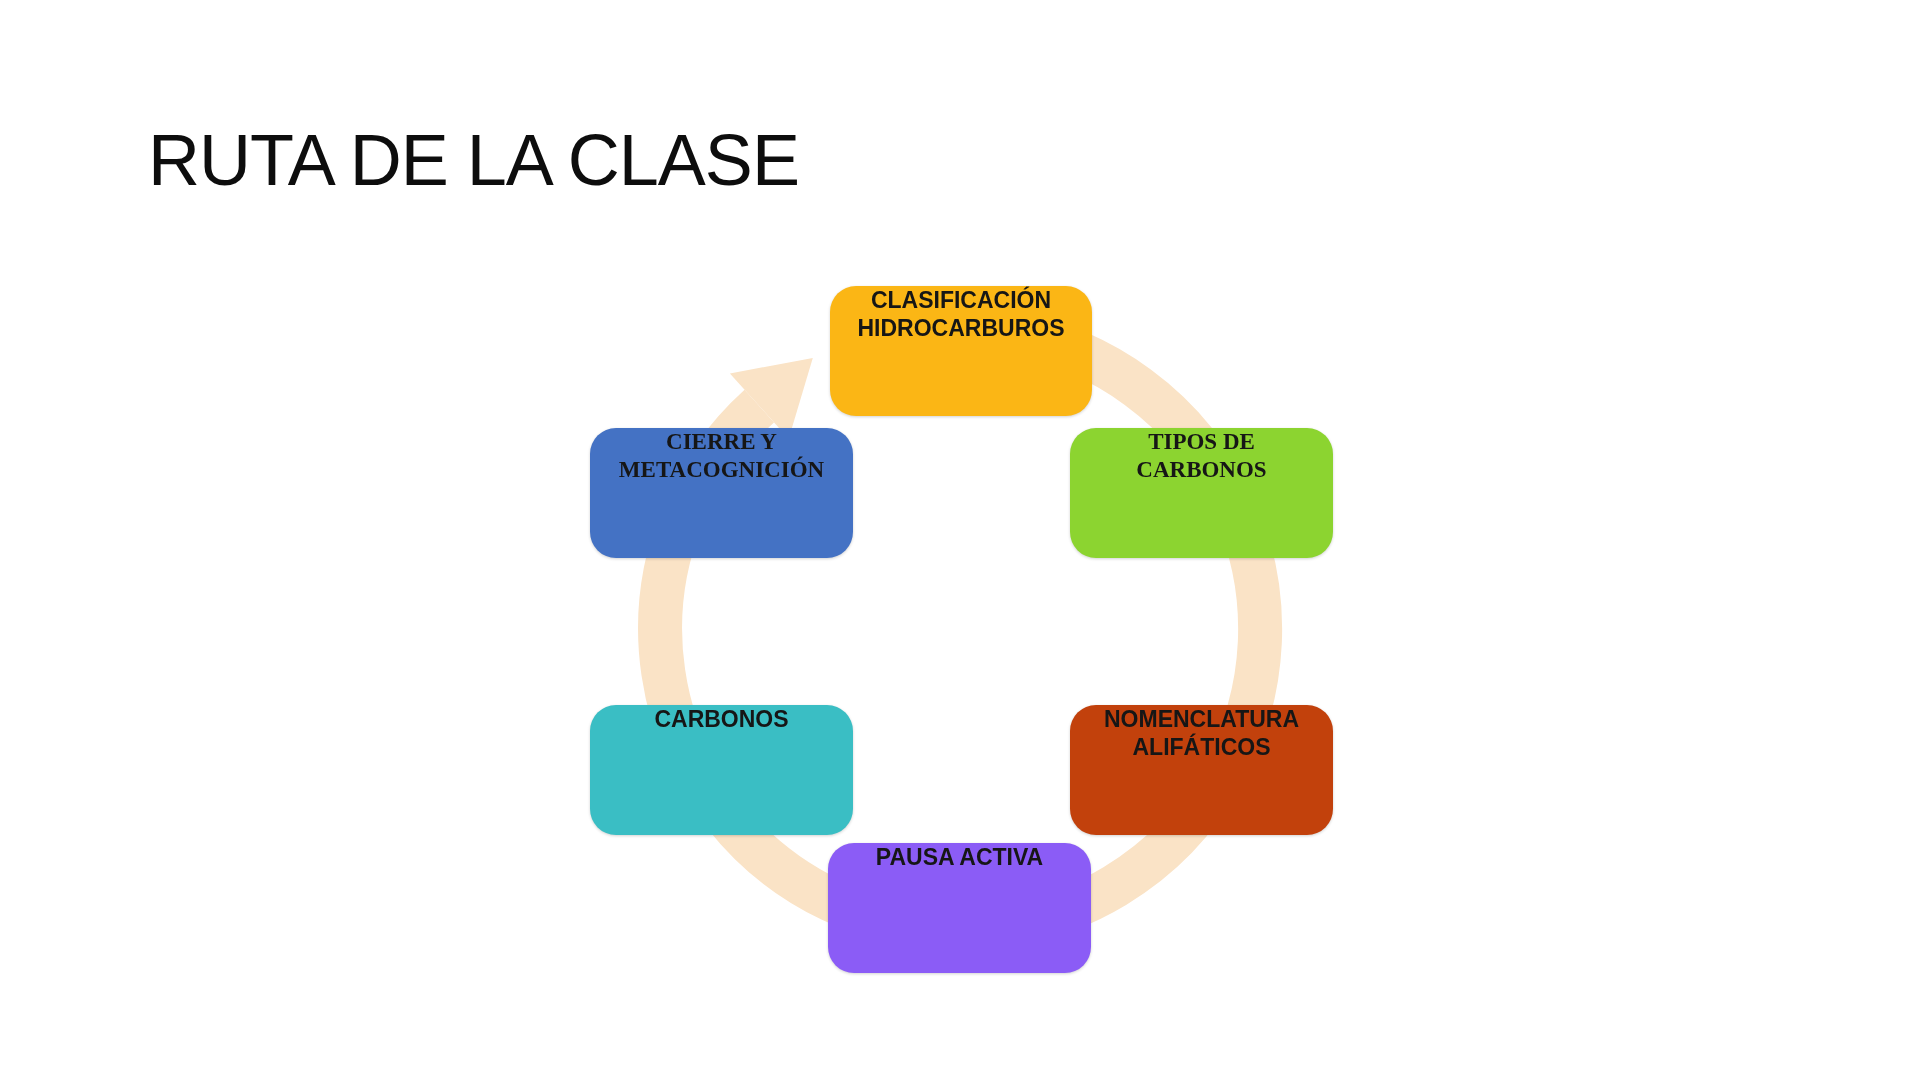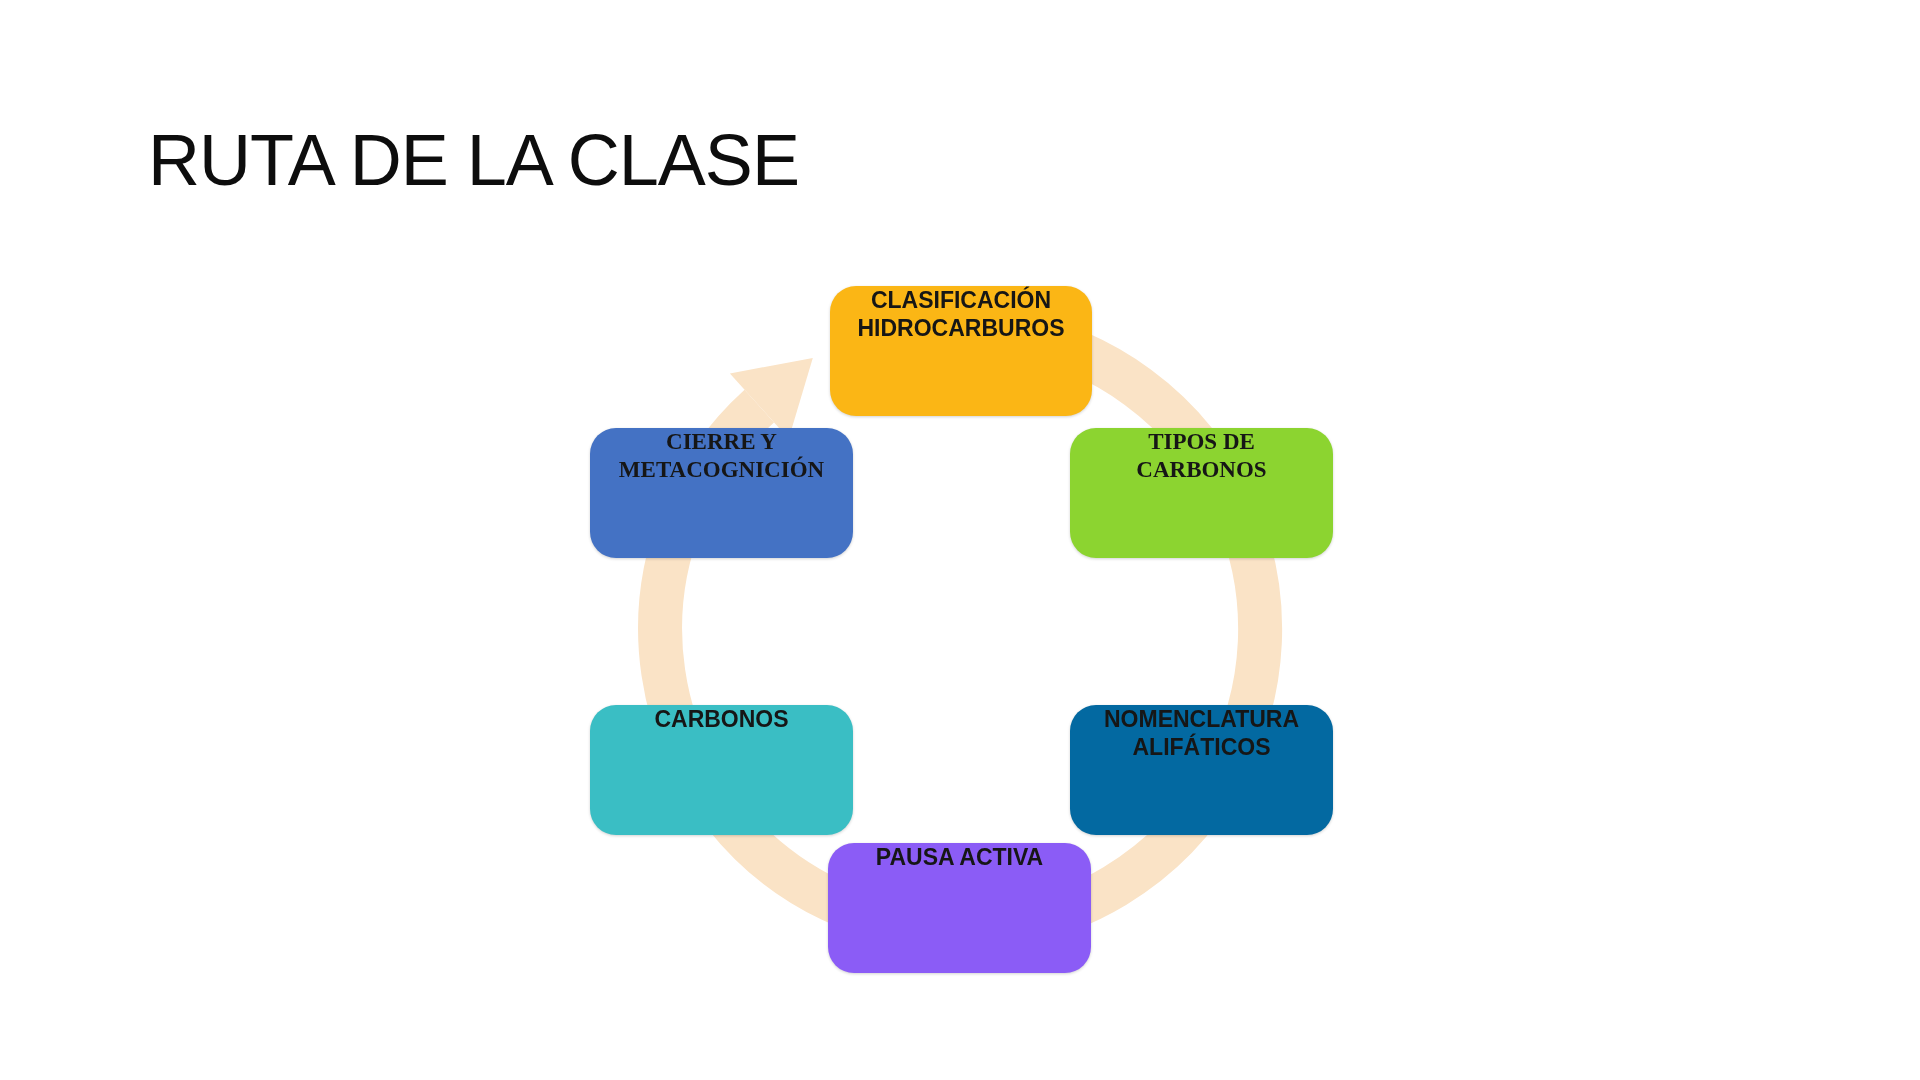--- a/index.html
+++ b/index.html
@@ -74,21 +74,21 @@
   <div class="step step-top" style="background: rgb(251, 182, 21);">
     <div class="step-label">CLASIFICACIÓN
 HIDROCARBUROS</div>
   </div>
 
   <div class="step step-top-right" style="background: rgb(140, 212, 48);">
     <div class="step-label">TIPOS DE
 CARBONOS</div>
   </div>
 
-  <div class="step step-bottom-right" style="background: #0369a1;">
+  <div class="step step-bottom-right" style="background: #c2410c;">
     <div class="step-label">NOMENCLATURA
 ALIFÁTICOS</div>
   </div>
 
   <div class="step step-bottom" style="background: #8b5cf6;">
     <div class="step-label">PAUSA ACTIVA</div>
   </div>
 
   <div class="step step-bottom-left" style="background: rgb(58, 190, 196);">
     <div class="step-label">CARBONOS</div>

